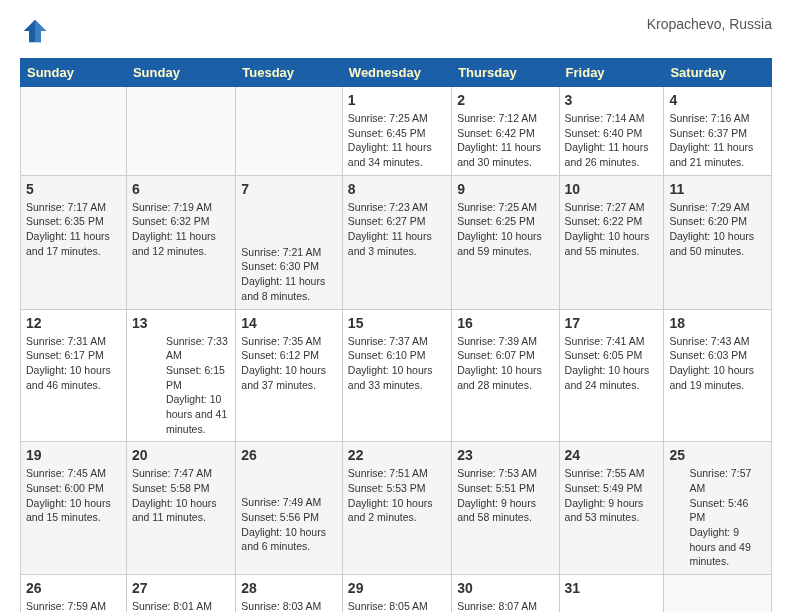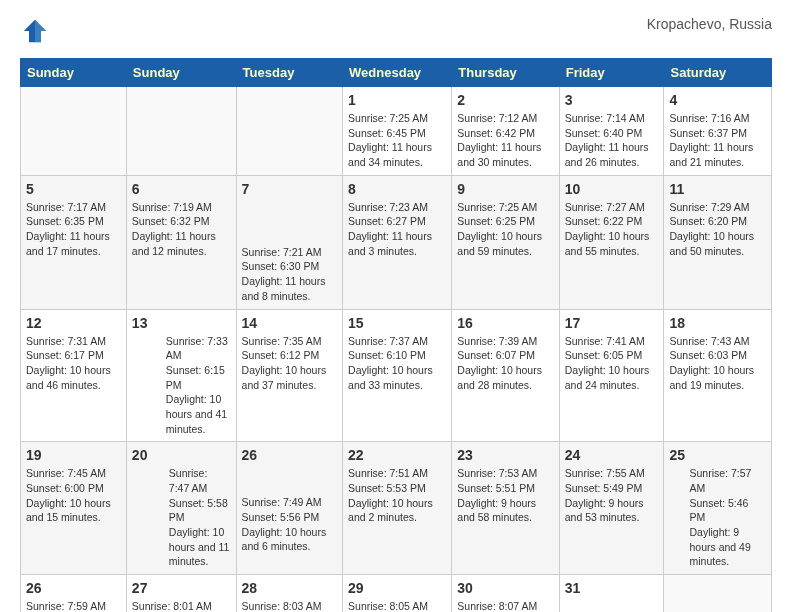--- a/index.html
+++ b/index.html
@@ -240,21 +240,21 @@
         </tr>
         <tr>
           <td>
             <div class="day-number">19</div>
             <div class="day-info" style="white-space: pre-line;">Sunrise: 7:45 AM
 Sunset: 6:00 PM
 Daylight: 10 hours and 15 minutes.</div>
           </td>
           <td>
             <div class="day-number">20</div>
-            <div class="day-info" style="white-space: pre-line; margin-left: 37px;">Sunrise: 7:47 AM
+            <div class="day-info" style="white-space: pre-line;">Sunrise: 7:47 AM
 Sunset: 5:58 PM
 Daylight: 10 hours and 11 minutes.</div>
           </td>
           <td>
             <div class="day-number">26</div>
             <div class="day-info" style="white-space: pre-line; margin-top: 32px;">Sunrise: 7:49 AM
 Sunset: 5:56 PM
 Daylight: 10 hours and 6 minutes.</div>
           </td>
           <td>

